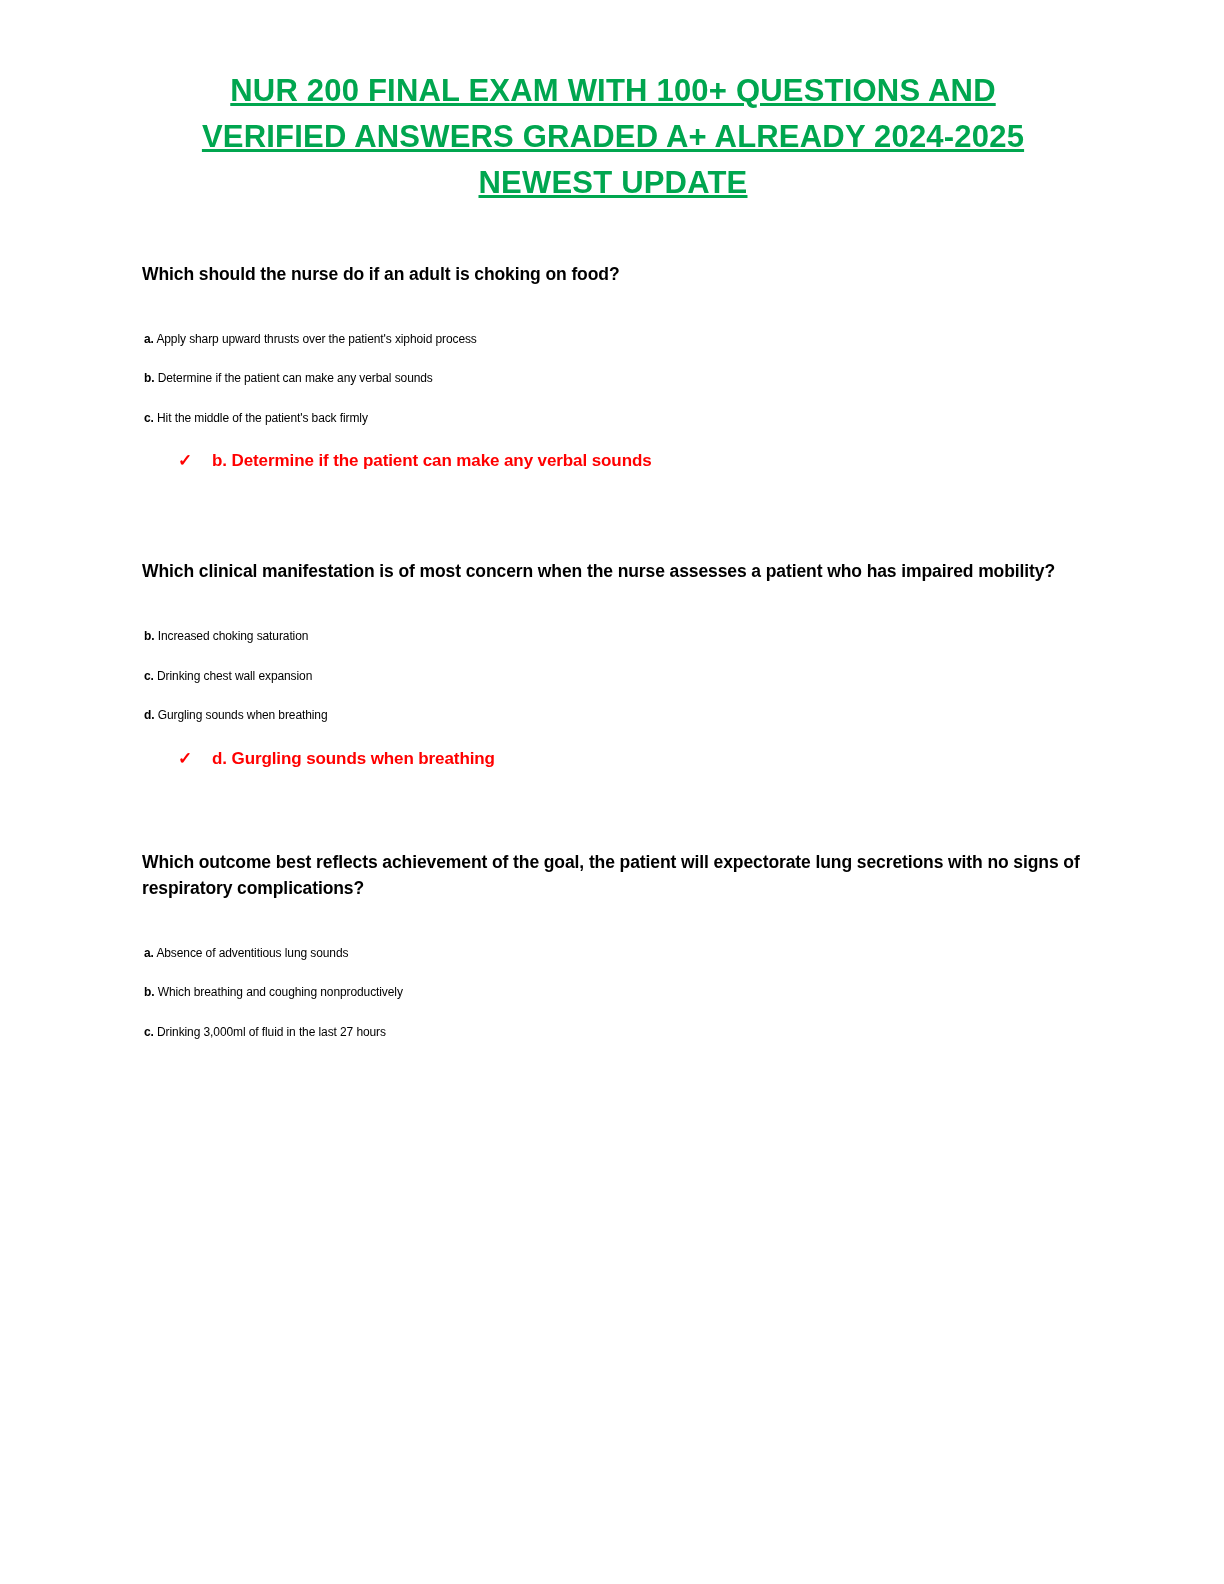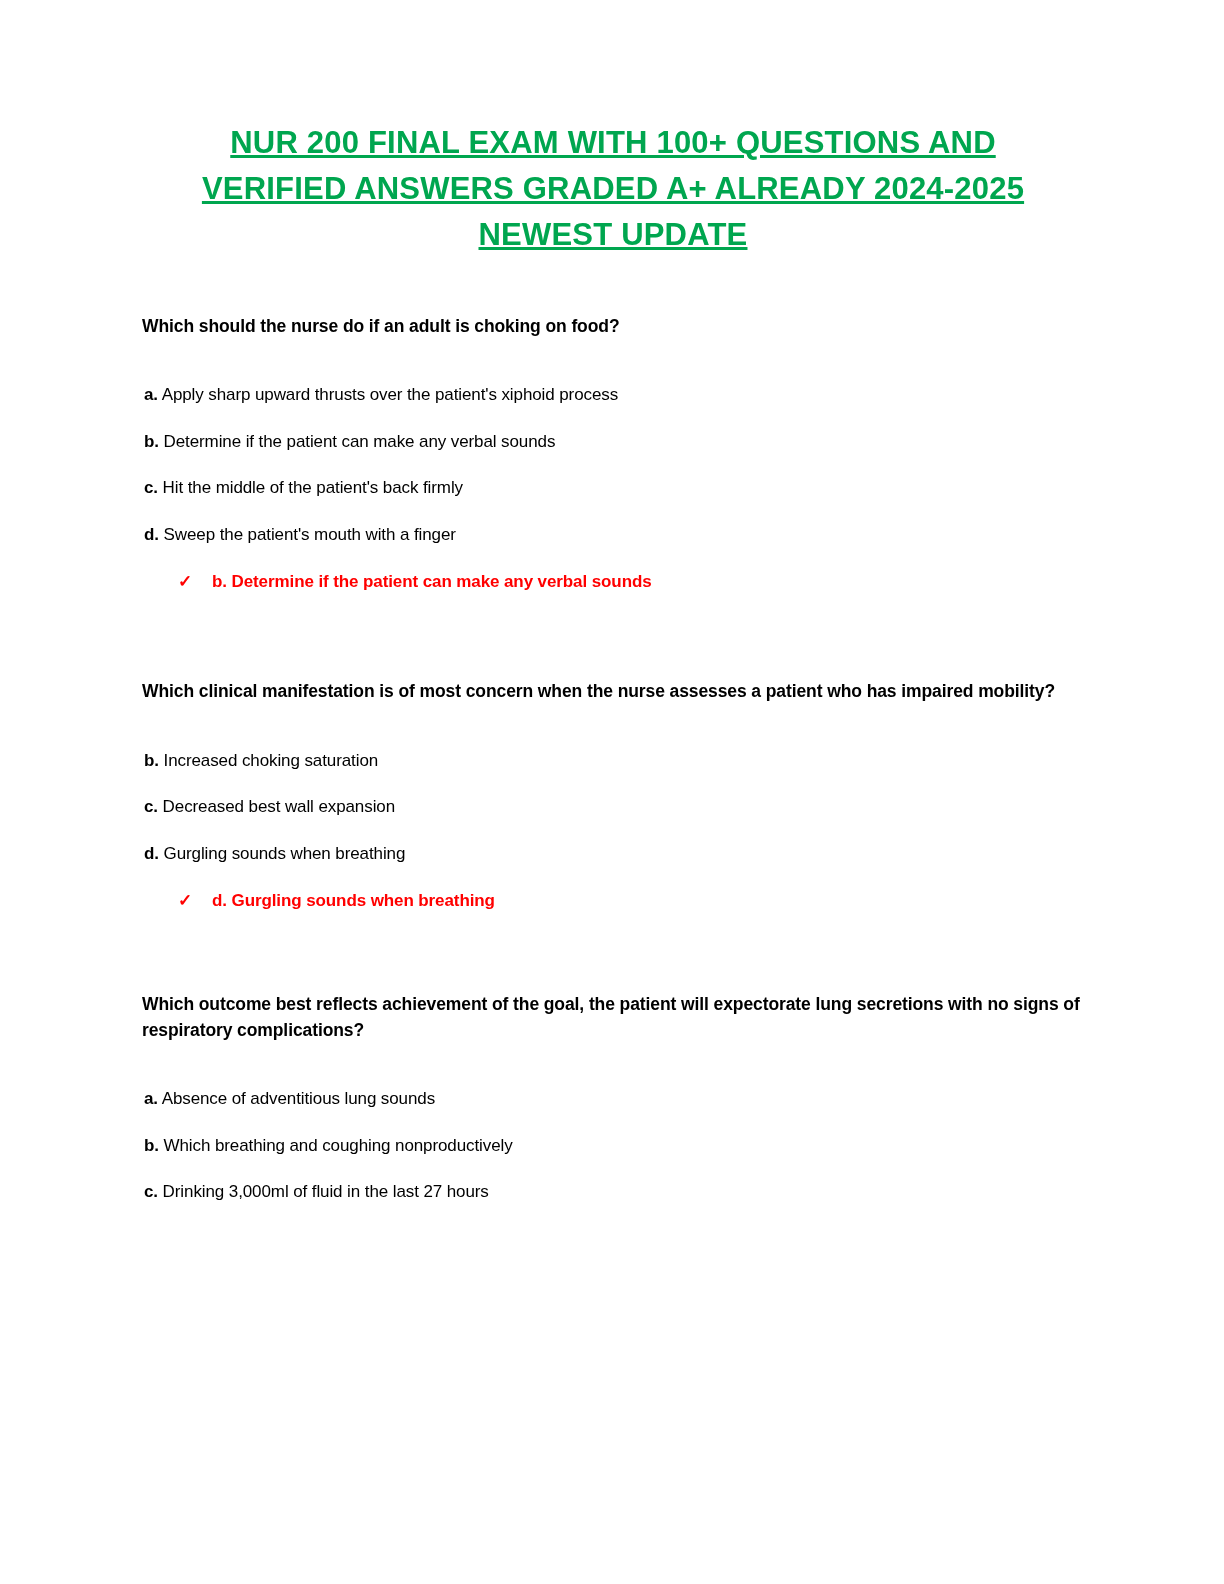--- a/index.html
+++ b/index.html
@@ -11,21 +11,21 @@
     width: 1224px;
     height: 1584px;
     font-family: "Liberation Sans", sans-serif;
     color: #000000;
     overflow: hidden;
   }
   .page {
     width: 1224px;
     height: 1584px;
     box-sizing: border-box;
-    padding: 120px 140px 0 142px;
+    padding: 68px 140px 0 142px;
     position: relative;
   }
   .doc-title {
     color: #00a64f;
     font-weight: bold;
     font-size: 31px;
     line-height: 1.48;
     text-align: center;
     text-decoration: underline;
     letter-spacing: 0.2px;
@@ -42,21 +42,21 @@
     font-size: 17.5px;
     font-weight: bold;
     line-height: 1.45;
     margin: 0 4px 14px 0;
     letter-spacing: -0.1px;
   }
   .q-gap {
     height: 30px;
   }
   .option {
-    font-size: 17px;
+    font-size: 12px;
     line-height: 1.45;
     margin: 0 0 22px 2px;
     letter-spacing: -0.1px;
   }
   .option .opt-letter {
     font-weight: bold;
   }
   .answer-row {
     display: flex;
     align-items: flex-start;
@@ -92,34 +92,33 @@
   <h1 class="doc-title">NUR 200 FINAL EXAM WITH 100+ QUESTIONS AND VERIFIED ANSWERS GRADED A+ ALREADY 2024-2025 NEWEST UPDATE</h1>
 
   <div class="spacer-after-title"></div>
 
   <div class="question-block">
     <p class="q-text">Which should the nurse do if an adult is choking on food?</p>
     <div class="q-gap"></div>
     <p class="option"><span class="opt-letter">a.</span> <span>Apply sharp upward thrusts over the patient's xiphoid process</span></p>
     <p class="option"><span class="opt-letter">b.</span> <span>Determine if the patient can make any verbal sounds</span></p>
     <p class="option"><span class="opt-letter">c.</span> <span>Hit the middle of the patient's back firmly</span></p>
-    <p class="option"><span class="opt-letter">d.</span> <span>Sweep the patient's mouth with a finger</span></p>
     <div class="answer-row">
       <span class="answer-check">✓</span>
       <span class="answer-text">b. Determine if the patient can make any verbal sounds</span>
     </div>
   </div>
 
   <div class="block-gap"></div>
 
   <div class="question-block">
     <p class="q-text">Which clinical manifestation is of most concern when the nurse assesses a patient who has impaired mobility?</p>
     <div class="q-gap"></div>
     <p class="option"><span class="opt-letter">b.</span> <span>Increased choking saturation</span></p>
-    <p class="option"><span class="opt-letter">c.</span> <span>Decreased best wall expansion</span></p>
+    <p class="option"><span class="opt-letter">c.</span> <span>Drinking chest wall expansion</span></p>
     <p class="option"><span class="opt-letter">d.</span> <span>Gurgling sounds when breathing</span></p>
     <div class="answer-row">
       <span class="answer-check">✓</span>
       <span class="answer-text">d. Gurgling sounds when breathing</span>
     </div>
   </div>
 
   <div class="block-gap-small"></div>
 
   <div class="question-block">

